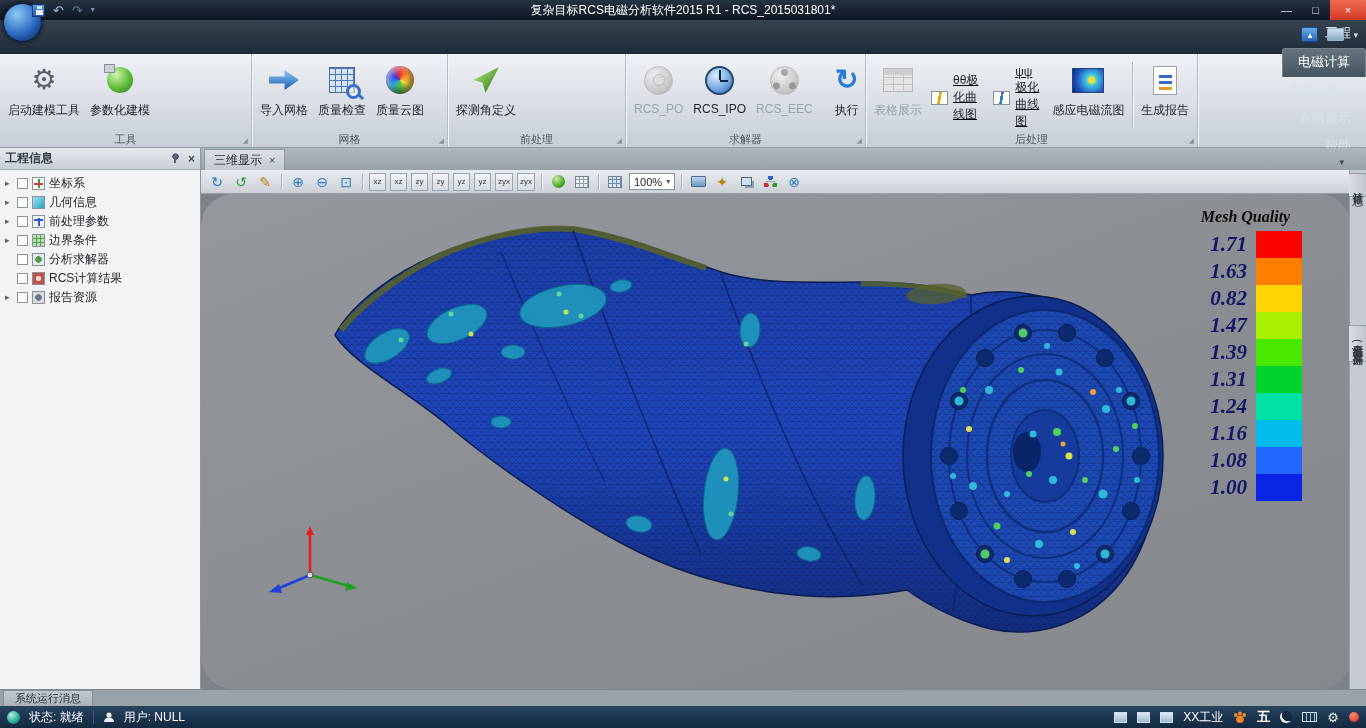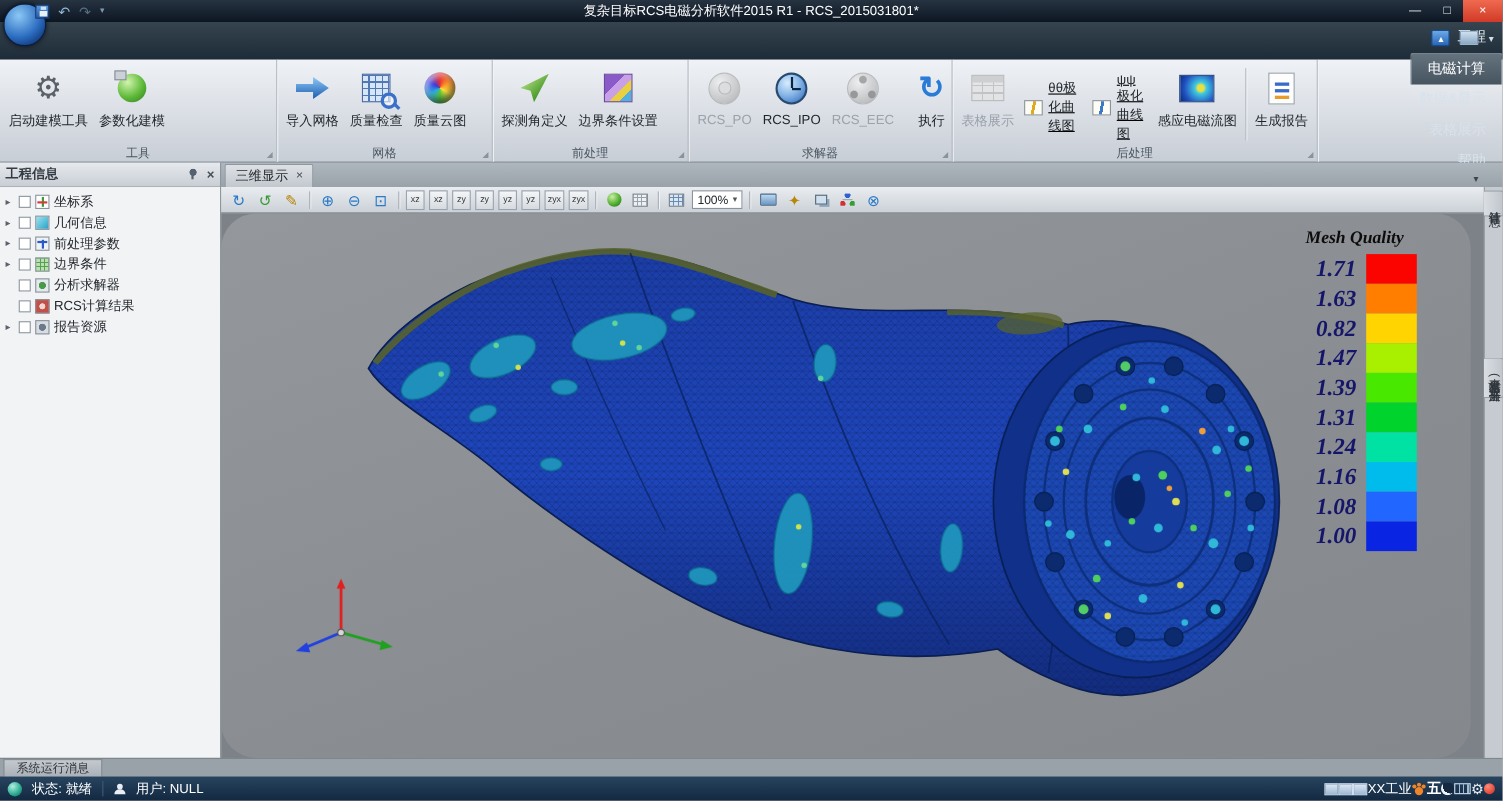--- a/index.html
+++ b/index.html
@@ -102,40 +102,40 @@
   .axbtn{min-width:17px;height:18px;border:1px solid #9aa4ae;background:linear-gradient(#f4f6f8,#d6dbe0);font-size:8px;color:#333;display:flex;align-items:center;justify-content:center;padding:0 2px;}
   .sphere-sm{width:13px;height:13px;border-radius:50%;background:radial-gradient(circle at 35% 30%,#c8f0a0,#4aa82a 60%,#226a14);}
   .grid-sm{width:14px;height:12px;border:1px solid #78828c;background:#eef1f4;background-image:repeating-linear-gradient(90deg,transparent 0 3px,#98a2ac 3px 4px),repeating-linear-gradient(0deg,transparent 0 3px,#98a2ac 3px 4px);}
   .grid-sm.b{background:#d8e6f4;background-image:repeating-linear-gradient(90deg,transparent 0 3px,#6a8ab0 3px 4px),repeating-linear-gradient(0deg,transparent 0 3px,#6a8ab0 3px 4px);}
   .zoomsel{display:flex;align-items:center;gap:4px;background:#fff;border:1px solid #8a929c;height:17px;padding:0 4px;font-size:11px;color:#23282d;}
   .zoomsel .dd{font-size:8px;color:#555;}
   .cam-sm{width:15px;height:11px;border:1px solid #4a6a8a;background:linear-gradient(#bcd8f0,#6a98c4);border-radius:1px;}
   .layers-sm{width:11px;height:9px;border:1px solid #567;background:#cfe0ee;box-shadow:3px 3px 0 -1px #8aa4ba;}
   .link-sm{width:13px;height:11px;background:radial-gradient(circle at 15% 85%,#d03030 0 2.5px,transparent 3px),radial-gradient(circle at 85% 85%,#30a030 0 2.5px,transparent 3px),radial-gradient(circle at 50% 12%,#3060d0 0 2.5px,transparent 3px),linear-gradient(#9aa4ae,#9aa4ae) 50% 50%/9px 1px no-repeat;}
 
-  .viewport{position:relative;flex:1;margin-right:29px;background:linear-gradient(160deg,#94979b,#898c90 60%,#85888c);overflow:hidden;border-radius:32px;}
+  .viewport{position:relative;flex:1;margin-right:15px;background:linear-gradient(160deg,#94979b,#898c90 60%,#85888c);overflow:hidden;border-radius:32px;}
   .viewport svg.model{position:absolute;left:0;top:0;}
   .legend{position:absolute;top:14px;right:49px;}
   .legend-title{font:italic bold 16px "Liberation Serif",serif;color:#0c0c0c;text-align:center;margin-bottom:5px;}
   .legend-row{display:flex;align-items:center;height:27px;}
   .legend-val{width:58px;text-align:right;font:italic bold 21px "Liberation Serif",serif;color:#15156a;margin-right:9px;}
   .legend-sw{width:46px;height:27px;}
 
   .right-strip{position:absolute;right:0;top:22px;bottom:0;width:17px;background:#c6cbd1;border-left:1px solid #98a0a8;display:flex;flex-direction:column;align-items:center;}
   .vtab{writing-mode:vertical-rl;padding:9px 1px;background:linear-gradient(90deg,#dadee3,#c0c6cc);border:1px solid #949ca4;border-left:none;font-size:11px;color:#2e343a;border-radius:0 3px 3px 0;letter-spacing:1px;}
   .vtab.first{margin-top:3px;}
   .vtab.second{margin-top:128px;}
 
   
   .msgstrip{height:17px;flex:0 0 17px;background:#99a1a9;border-top:1px solid #7e868e;display:flex;align-items:flex-end;}
   .msgtab{height:16px;padding:0 11px;background:linear-gradient(#c4c9cf,#a9b0b7);border:1px solid #868e96;border-bottom:none;font-size:11px;color:#2e3338;display:flex;align-items:center;margin-left:3px;}
   .statusbar{height:22px;flex:0 0 22px;background:linear-gradient(#27445f,#132841);display:flex;align-items:center;color:#fff;font-size:12px;padding:0 7px;gap:9px;}
   .orb{width:13px;height:13px;border-radius:50%;background:radial-gradient(circle at 35% 30%,#aef0e0,#2aa890 60%,#14604e);}
   .ssep{width:1px;height:14px;background:#3e5a7a;}
-  .status-right{margin-left:auto;display:flex;align-items:center;gap:0;}
+  .status-right{margin-left:auto;display:flex;align-items:center;gap:10px;}
   .win-ico{width:13px;height:11px;border:1px solid #cfe0f0;background:linear-gradient(#dce8f4,#9fb8d4);}
   .moon{width:12px;height:12px;border-radius:50%;background:radial-gradient(circle at 72% 28%,#152841 0 57%,transparent 58%),#f0f4f8;}
   .kb{width:15px;height:10px;border:1px solid #cfe0f0;background:repeating-linear-gradient(90deg,transparent 0 3px,#9fb8d4 3px 4px);}
   .tray-gear{color:#e8eef4;font-size:13px;line-height:1;}
   .red-dot{width:10px;height:10px;border-radius:50%;background:radial-gradient(circle at 35% 30%,#ff8a7a,#d02818);}
   .ime{font-size:13px;font-weight:bold;color:#fff;}
 </style>
 </head>
 <body>
 
@@ -224,26 +224,20 @@
         </div>
     </div>
 
     <div class="rgroup" style="width:178px;">
       <div class="rbody">
         <div class="rbtn">
           <span class="i32">
               <span class="ico-probe"></span>
             </span>
           <span class="lbl">探测角定义</span>
-        </div>
-        <div class="rbtn">
-          <span class="i32">
-              <span class="ico-bound"></span>
-            </span>
-          <span class="lbl">边界条件设置</span>
         </div>
       </div>
       <div class="rfooter">
           <span>前处理</span>
           <span class="launcher">◢</span>
         </div>
     </div>
 
     <div class="rgroup" style="width:240px;">
       <div class="rbody">

